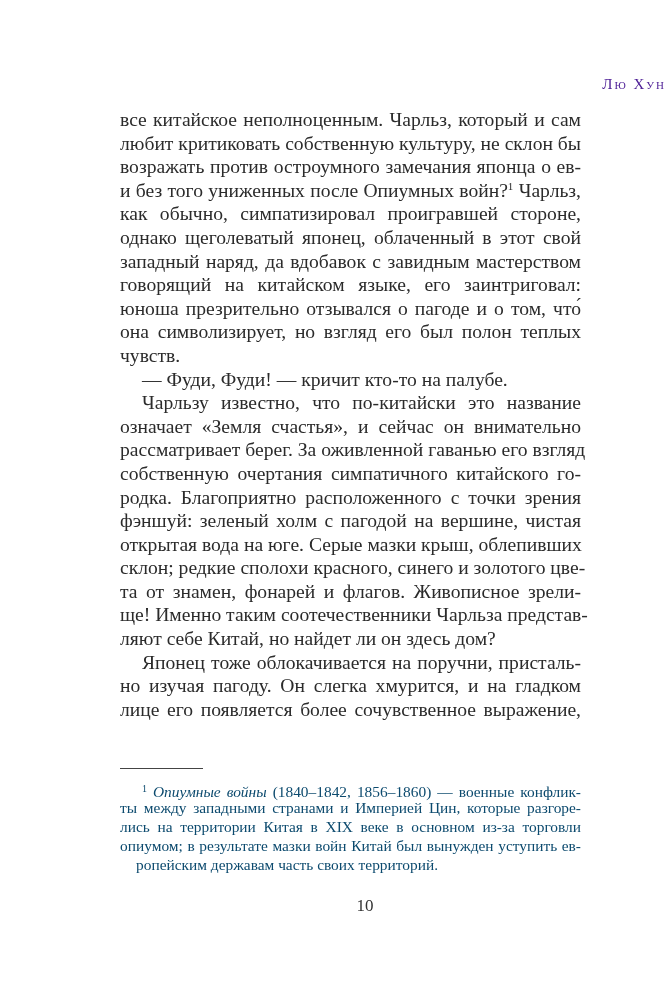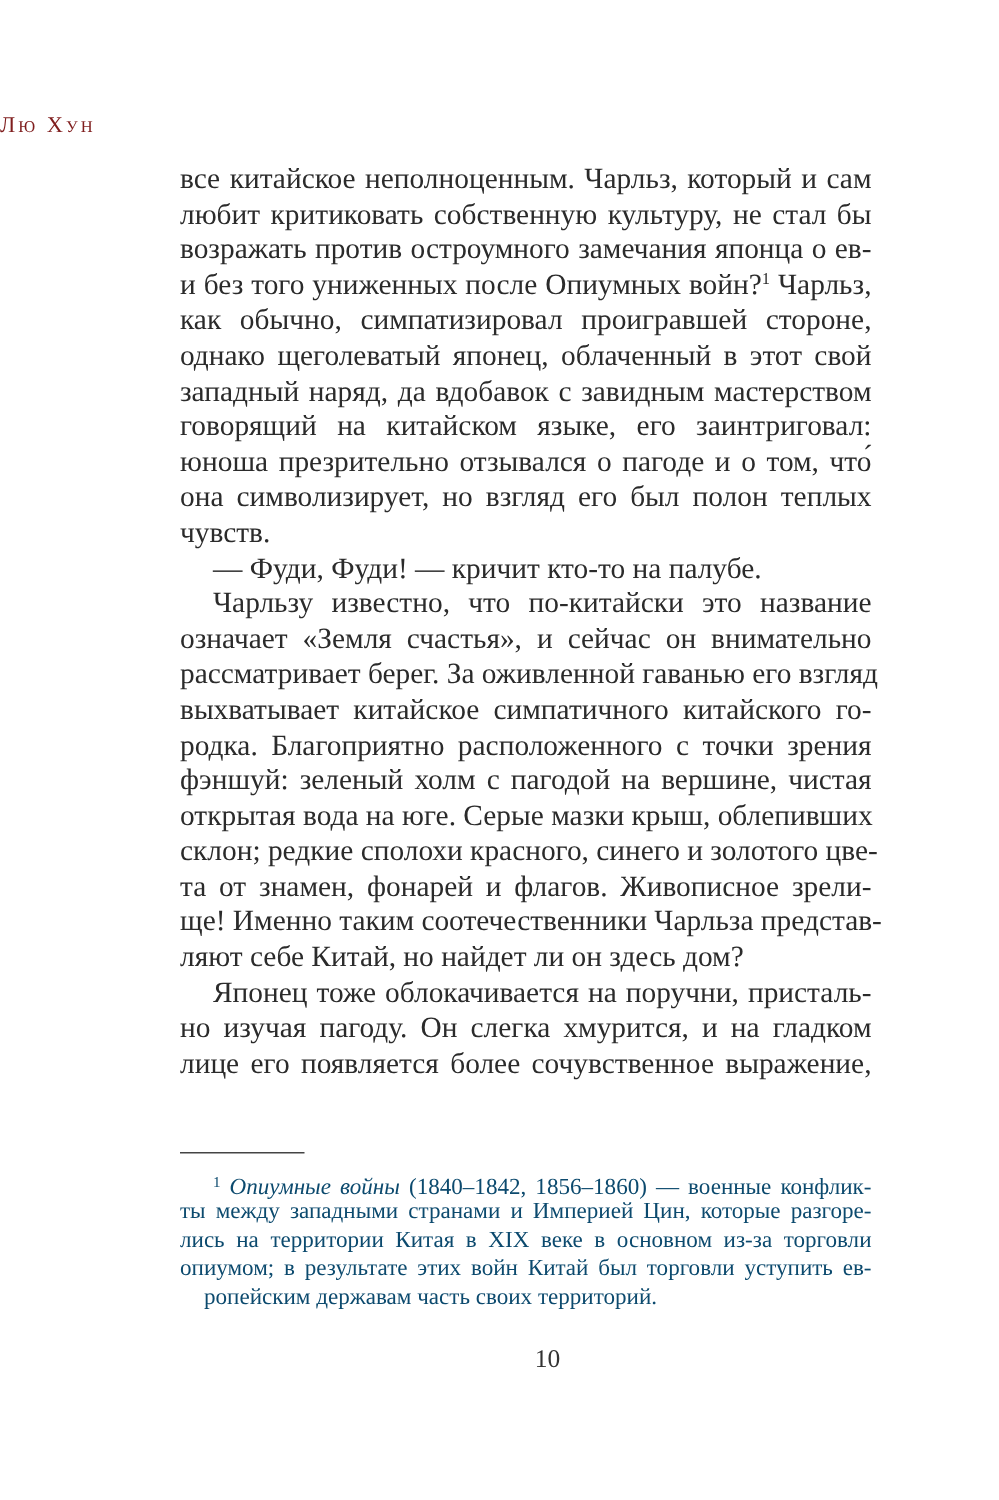--- a/index.html
+++ b/index.html
@@ -7,25 +7,25 @@
       width: 666px; height: 1000px;
       background: #ffffff;
       position: relative;
       overflow: hidden;
       font-family: "Liberation Serif", "DejaVu Serif", serif;
       color: #2a2a2a;
     }
     .page { position: absolute; left: 0; top: 0; width: 666px; height: 1000px; }
     .running-head {
       position: absolute; top: 76px; left: 0; width: 100%;
-      text-align: left;
+      text-align: right;
       font-size: 15px;
       letter-spacing: 2px;
       font-variant: small-caps;
-      color: #7f1d1d;
+      color: #4c1d95;
     }
     .body-text {
       position: absolute; left: 120px; top: 108px; width: 461px;
     }
     .line {
       display: block;
       height: 23.6px;
       line-height: 23.6px;
       font-size: 19.6px;
       white-space: nowrap;
@@ -62,51 +62,51 @@
     }
   </style>
 </head>
 <body>
 
 <div class="page">
   <div class="running-head">Лю Хун</div>
 
   <div class="body-text">
     <span class="line">все китайское неполноценным. Чарльз, который и сам</span>
-    <span class="line">любит критиковать собственную культуру, не стал бы</span>
+    <span class="line">любит критиковать собственную культуру, не склон бы</span>
     <span class="line">возражать против остроумного замечания японца о ев-</span>
     <span class="line"><span>и без того униженных после Опиумных войн?</span><sup class="fnref">1</sup><span> Чарльз,</span></span>
     <span class="line">как обычно, симпатизировал проигравшей стороне,</span>
     <span class="line">однако щеголеватый японец, облаченный в этот свой</span>
     <span class="line">западный наряд, да вдобавок с завидным мастерством</span>
     <span class="line">говорящий на китайском языке, его заинтриговал:</span>
     <span class="line">юноша презрительно отзывался о пагоде и о том, что́</span>
     <span class="line">она символизирует, но взгляд его был полон теплых</span>
     <span class="line last">чувств.</span>
     <span class="line indent last">— Фуди, Фуди! — кричит кто-то на палубе.</span>
     <span class="line indent">Чарльзу известно, что по-китайски это название</span>
     <span class="line">означает «Земля счастья», и сейчас он внимательно</span>
     <span class="line">рассматривает берег. За оживленной гаванью его взгляд</span>
-    <span class="line">выхватывает китайское симпатичного китайского го-</span>
+    <span class="line">собственную очертания симпатичного китайского го-</span>
     <span class="line">родка. Благоприятно расположенного с точки зрения</span>
     <span class="line">фэншуй: зеленый холм с пагодой на вершине, чистая</span>
     <span class="line">открытая вода на юге. Серые мазки крыш, облепивших</span>
     <span class="line">склон; редкие сполохи красного, синего и золотого цве-</span>
     <span class="line">та от знамен, фонарей и флагов. Живописное зрели-</span>
     <span class="line">ще! Именно таким соотечественники Чарльза представ-</span>
     <span class="line last">ляют себе Китай, но найдет ли он здесь дом?</span>
     <span class="line indent">Японец тоже облокачивается на поручни, присталь-</span>
     <span class="line">но изучая пагоду. Он слегка хмурится, и на гладком</span>
     <span class="line">лице его появляется более сочувственное выражение,</span>
   </div>
 
   <div class="fn-rule"></div>
 
   <div class="footnote">
     <span class="fline indent"><span class="fnum">1</span><em>Опиумные войны</em><span> (1840–1842, 1856–1860) — военные конфлик-</span></span>
     <span class="fline">ты между западными странами и Империей Цин, которые разгоре-</span>
     <span class="fline">лись на территории Китая в XIX веке в основном из-за торговли</span>
-    <span class="fline">опиумом; в результате этих войн Китай был торговли уступить ев-</span>
+    <span class="fline">опиумом; в результате мазки войн Китай был вынужден уступить ев-</span>
     <span class="fline last">ропейским державам часть своих территорий.</span>
   </div>
 
   <div class="page-number">10</div>
 </div>
 
 </body></html>

